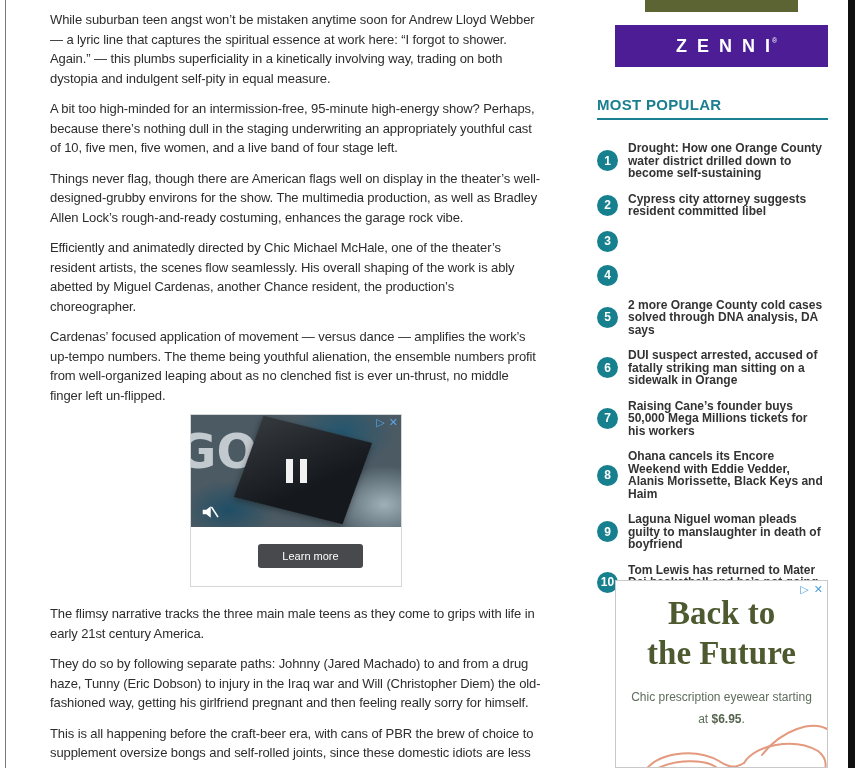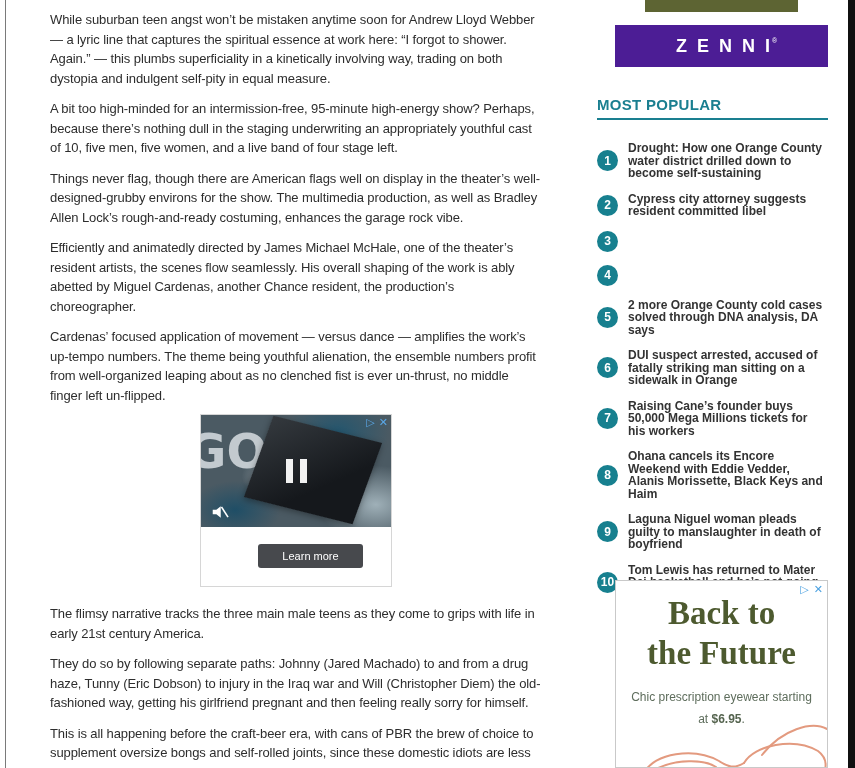--- a/index.html
+++ b/index.html
@@ -8,21 +8,21 @@
   .left-rule{position:absolute;left:5px;top:0;width:1px;height:100%;background:#7a7a7a;}
   .right-strip{position:absolute;right:0;top:0;width:7px;height:100%;background:#101010;}
 
   
   .article{position:absolute;left:50px;top:0;width:492px;padding-top:10px;}
   .article p{margin:11px 0 0;font-size:13px;line-height:19.5px;color:#2d2d2d;letter-spacing:-0.1px;}
   .article p:first-child{margin-top:0;}
   .article p.after-ad{margin-top:16px;}
 
   
-  .video-ad{position:relative;width:192px;height:173px;margin:9px auto 17px;
+  .video-ad{position:relative;width:212px;height:173px;margin:9px auto 17px;
             border:1px solid #d6d6d6;background:#fff;box-sizing:border-box;}
   .vframe{position:absolute;left:0;top:0;right:0;height:112px;overflow:hidden;
     background:
       radial-gradient(ellipse 70px 45px at 18% 85%, #1f4e66 0%, rgba(31,78,102,0) 65%),
       radial-gradient(ellipse 80px 55px at 72% 15%, #24566e 0%, rgba(36,86,110,0) 65%),
       radial-gradient(ellipse 65px 40px at 42% 55%, #b8c2c8 0%, rgba(184,194,200,0) 60%),
       radial-gradient(ellipse 95px 65px at 92% 80%, #9fb0b8 0%, rgba(159,176,184,0) 60%),
       #4b5a63;}
   .go-text{position:absolute;left:-14px;top:8px;font-size:48px;font-weight:800;
            color:rgba(205,212,216,.92);font-family:"DejaVu Sans",sans-serif;}
@@ -76,21 +76,21 @@
 <body>
 
 <div class="stage">
   <div class="left-rule"></div>
   <div class="right-strip"></div>
 
   <div class="article">
     <p>While suburban teen angst won’t be mistaken anytime soon for Andrew Lloyd Webber — a lyric line that captures the spiritual essence at work here: “I forgot to shower. Again.” — this plumbs superficiality in a kinetically involving way, trading on both dystopia and indulgent self-pity in equal measure.</p>
     <p>A bit too high-minded for an intermission-free, 95-minute high-energy show? Perhaps, because there’s nothing dull in the staging underwriting an appropriately youthful cast of 10, five men, five women, and a live band of four stage left.</p>
     <p>Things never flag, though there are American flags well on display in the theater’s well-designed-grubby environs for the show. The multimedia production, as well as Bradley Allen Lock’s rough-and-ready costuming, enhances the garage rock vibe.</p>
-    <p>Efficiently and animatedly directed by James Michael McHale, one of the theater’s resident artists, the scenes flow seamlessly. His overall shaping of the work is ably abetted by Miguel Cardenas, another Chance resident, the production’s choreographer.</p>
+    <p>Efficiently and animatedly directed by Chic Michael McHale, one of the theater’s resident artists, the scenes flow seamlessly. His overall shaping of the work is ably abetted by Miguel Cardenas, another Chance resident, the production’s choreographer.</p>
     <p>Cardenas’ focused application of movement — versus dance — amplifies the work’s up-tempo numbers. The theme being youthful alienation, the ensemble numbers profit from well-organized leaping about as no clenched fist is ever un-thrust, no middle finger left un-flipped.</p>
 
     <div class="video-ad">
       <div class="vframe">
         <div class="go-text">GO</div>
         <div class="laptop"></div>
         <div class="pause">
             <span></span>
             <span></span>
           </div>

